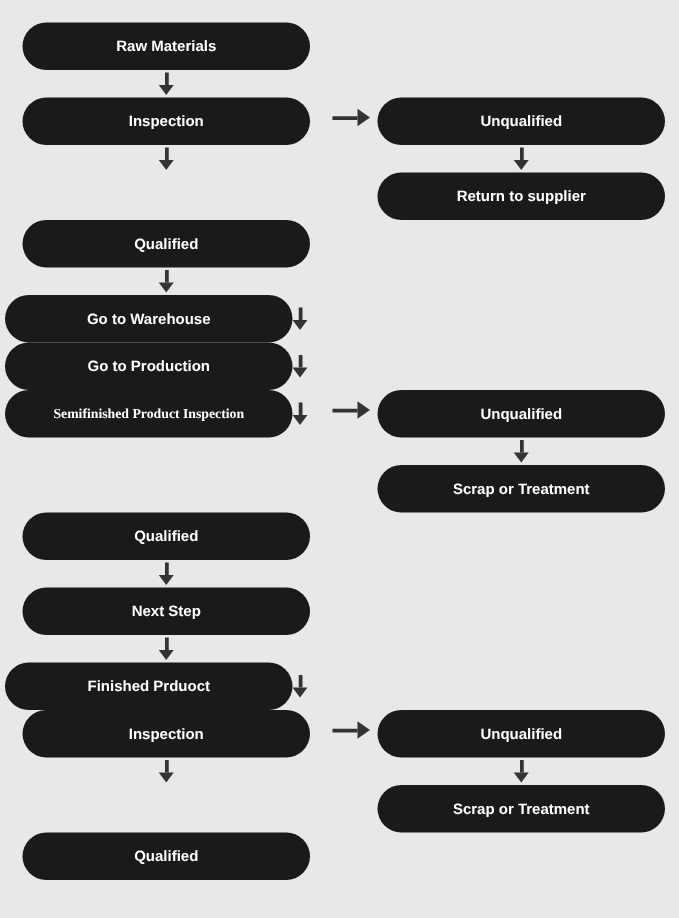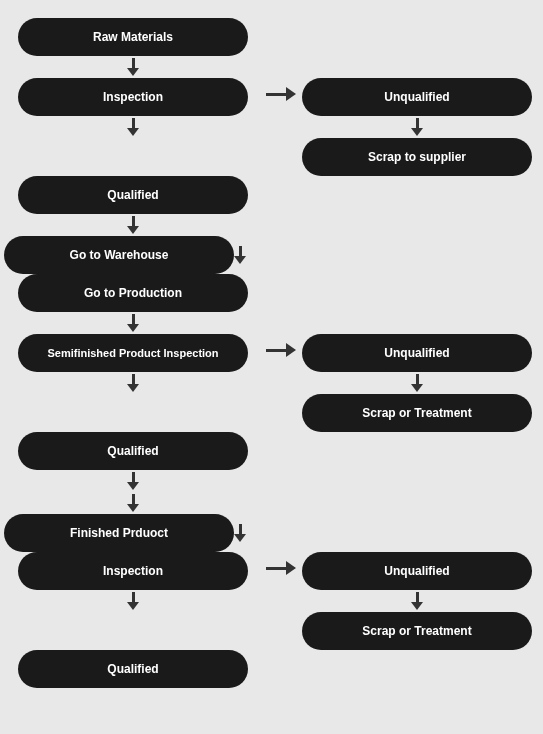--- a/index.html
+++ b/index.html
@@ -84,21 +84,21 @@
         <div style="width:20px; height:3px; background:#333;"></div>
         <div style="width:0; height:0; border-top:7px solid transparent; border-bottom:7px solid transparent; border-left:10px solid #333;"></div>
       </div>
 
       <div style="display:flex; flex-direction:column; align-items:center; margin-left:6px; margin-top:0;">
         <div class="node">Unqualified</div>
         <div class="arrow-down">
           <div class="arrow-down-line"></div>
           <div class="arrow-down-head"></div>
         </div>
-        <div class="node">Scrap to supplier</div>
+        <div class="node">Return to supplier</div>
       </div>
     </div>
 
     <div style="display:flex; flex-direction:row; width:100%;">
       <div style="width:258px; display:flex; flex-direction:column; align-items:center;">
         <div class="node">Qualified</div>
         <div class="arrow-down">
           <div class="arrow-down-line"></div>
           <div class="arrow-down-head"></div>
         </div>
@@ -109,31 +109,31 @@
       <div style="width:258px; display:flex; align-items:center;">
         <div class="node">Go to Warehouse</div>
         <div class="arrow-down">
           <div class="arrow-down-line"></div>
           <div class="arrow-down-head"></div>
         </div>
       </div>
     </div>
 
     <div style="display:flex; flex-direction:row; width:100%;">
-      <div style="width:258px; display:flex; flex-direction:column; align-items:center;">
+      <div style="width:258px; display:flex; flex-direction:row; align-items:center;">
         <div class="node">Go to Production</div>
         <div class="arrow-down">
           <div class="arrow-down-line"></div>
           <div class="arrow-down-head"></div>
         </div>
       </div>
     </div>
 
     <div style="display:flex; flex-direction:row; align-items:flex-start; width:100%;">
-      <div style="width:258px; display:flex; flex-direction:column; align-items:center;">
+      <div style="width:258px; display:flex; flex-direction:row; align-items:center;font-family:Liberation Serif, serif;">
         <div class="node" style="font-size:11px;">Semifinished Product Inspection</div>
         <div class="arrow-down">
           <div class="arrow-down-line"></div>
           <div class="arrow-down-head"></div>
         </div>
       </div>
 
       <div style="display:flex; align-items:center; margin-top:9px; margin-left:4px;">
         <div style="width:20px; height:3px; background:#333;"></div>
         <div style="width:0; height:0; border-top:7px solid transparent; border-bottom:7px solid transparent; border-left:10px solid #333;"></div>
@@ -154,20 +154,21 @@
         <div class="node">Qualified</div>
         <div class="arrow-down">
           <div class="arrow-down-line"></div>
           <div class="arrow-down-head"></div>
         </div>
       </div>
     </div>
 
     <div style="display:flex; flex-direction:row; width:100%;">
       <div style="width:258px; display:flex; flex-direction:column; align-items:center;">
+        <div class="node">Next Step</div>
         <div class="arrow-down">
           <div class="arrow-down-line"></div>
           <div class="arrow-down-head"></div>
         </div>
       </div>
     </div>
 
     <div style="display:flex; flex-direction:row; width:100%;">
       <div style="width:258px; display:flex; flex-direction:row; align-items:center;">
         <div class="node">Finished Prduoct</div>

